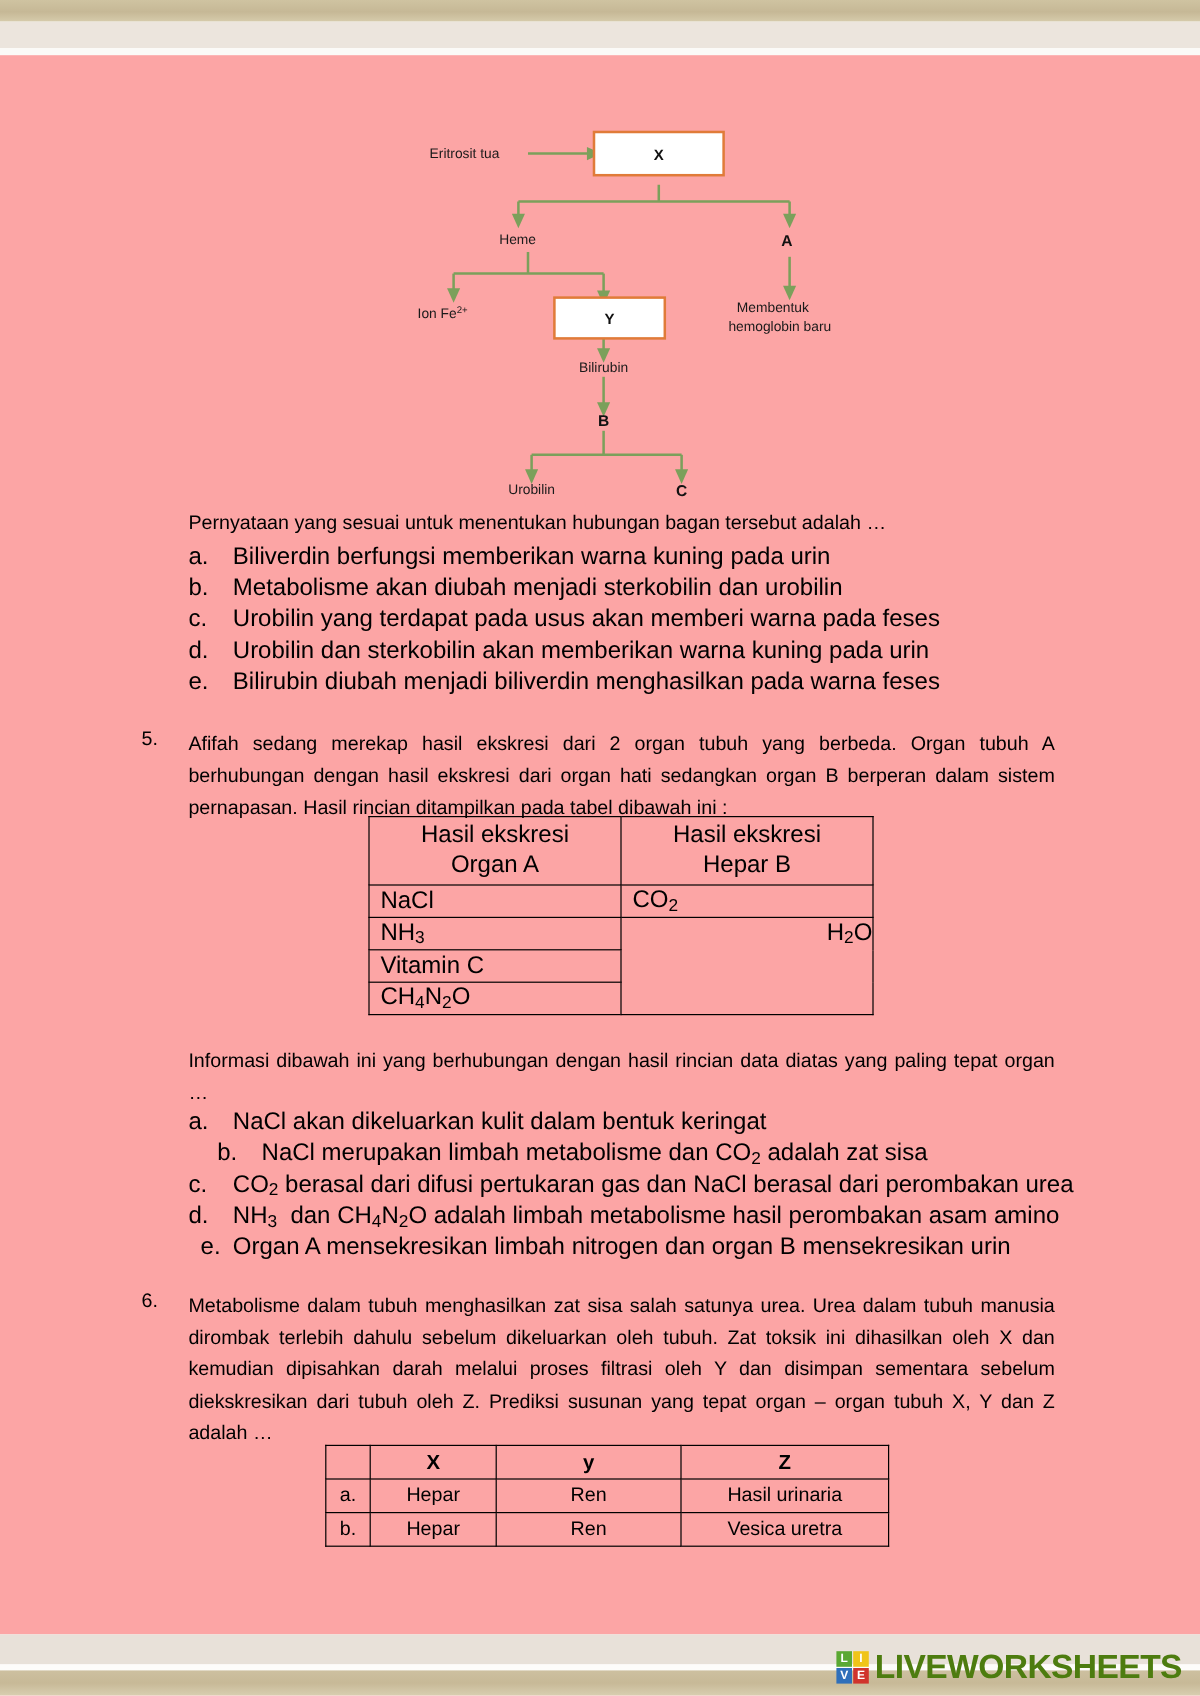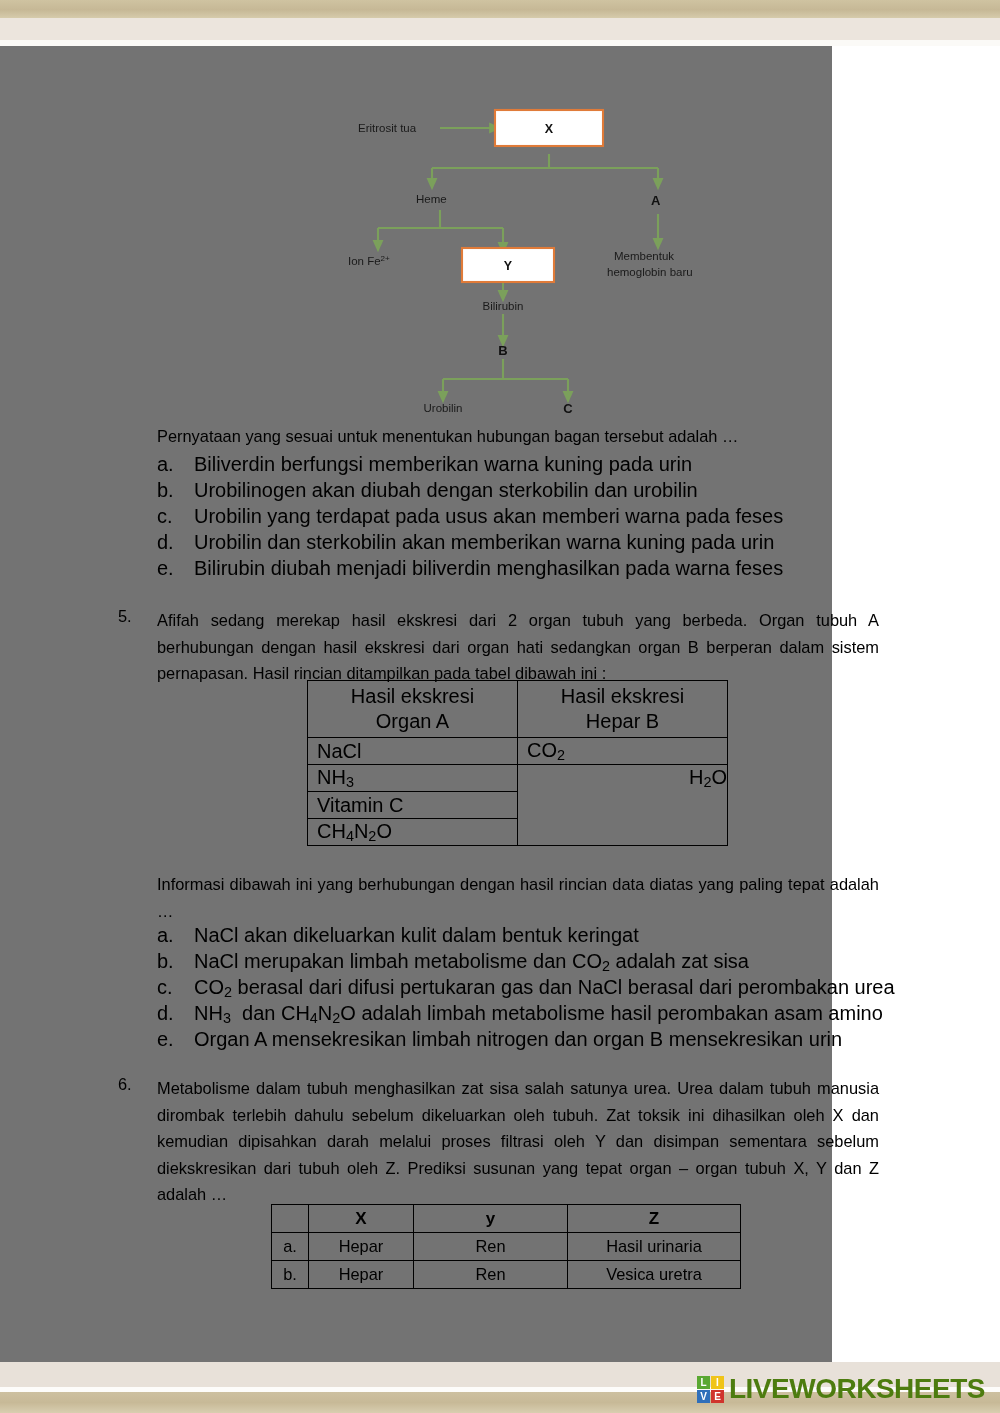--- a/index.html
+++ b/index.html
@@ -38,23 +38,23 @@
   }
   .band-bottom-tan {
     position: absolute; left: 0; top: 1392px; width: 1000px; height: 21px;
     background: linear-gradient(to bottom, #cdc0a0 0%, #c7b997 50%, #d8ceb0 100%);
   }
 
   
   .sheet {
     position: absolute;
     left: 0; top: 46px;
-    width: 832px;
+    width: 1000px;
     height: 1316px;
-    background: #737373;
+    background: #fca5a5;
   }
 
   
   .diagram {
     position: absolute;
     left: 340px;
     top: 60px;
     width: 370px;
     height: 320px;
   }
@@ -270,21 +270,21 @@
       <text class="dg-label-bold" x="228" y="307" text-anchor="middle">C</text>
     </svg>
   </div>
 
   <div class="lead-line" style="top:381px;">Pernyataan yang sesuai untuk menentukan hubungan bagan tersebut adalah …</div>
 
   <div class="opt-row" style="top:407px;">
     <span class="opt-key">a.</span><span>Biliverdin berfungsi memberikan warna kuning pada urin</span>
   </div>
   <div class="opt-row" style="top:433px;">
-    <span class="opt-key">b.</span><span>Urobilinogen akan diubah dengan sterkobilin dan urobilin</span>
+    <span class="opt-key">b.</span><span>Metabolisme akan diubah menjadi sterkobilin dan urobilin</span>
   </div>
   <div class="opt-row" style="top:485px;">
     <span class="opt-key">d.</span><span>Urobilin dan sterkobilin akan memberikan warna kuning pada urin</span>
   </div>
   <div class="opt-row" style="top:459px;">
     <span class="opt-key">c.</span><span>Urobilin yang terdapat pada usus akan memberi warna pada feses</span>
   </div>
   <div class="opt-row" style="top:511px;">
     <span class="opt-key">e.</span><span>Bilirubin diubah menjadi biliverdin menghasilkan pada warna feses</span>
   </div>
@@ -314,35 +314,35 @@
     </tr>
     <tr>
       <td class="cell">Vitamin C</td>
     </tr>
     <tr>
       <td class="cell">CH<sub>4</sub>N<sub>2</sub>O</td>
     </tr>
   </tbody>
     </table>
 
-  <div class="qbody" style="top:825px; width:722px;">Informasi dibawah ini yang berhubungan dengan hasil rincian data diatas yang paling tepat adalah …</div>
+  <div class="qbody" style="top:825px; width:722px;">Informasi dibawah ini yang berhubungan dengan hasil rincian data diatas yang paling tepat organ …</div>
 
   <div class="opt-row" style="top:878px;">
     <span class="opt-key">a.</span><span>NaCl akan dikeluarkan kulit dalam bentuk keringat</span>
   </div>
-  <div class="opt-row" style="top:904px;">
+  <div class="opt-row" style="top:904px;margin-left:24px;">
     <span class="opt-key">b.</span><span>NaCl merupakan limbah metabolisme dan CO<sub>2</sub> adalah zat sisa</span>
   </div>
   <div class="opt-row" style="top:930px;">
     <span class="opt-key">c.</span><span>CO<sub>2</sub> berasal dari difusi pertukaran gas dan NaCl berasal dari perombakan urea</span>
   </div>
   <div class="opt-row" style="top:956px;">
     <span class="opt-key">d.</span><span>NH<sub>3</sub>&nbsp; dan CH<sub>4</sub>N<sub>2</sub>O adalah limbah metabolisme hasil perombakan asam amino</span>
   </div>
-  <div class="opt-row" style="top:982px;">
+  <div class="opt-row" style="top:982px;text-align:center;">
     <span class="opt-key">e.</span><span>Organ A mensekresikan limbah nitrogen dan organ B mensekresikan urin</span>
   </div>
 
   <div class="qnum" style="top:1029px;">6.</div>
   <div class="qbody" style="top:1029px;">Metabolisme dalam tubuh menghasilkan zat sisa salah satunya urea. Urea dalam tubuh manusia dirombak terlebih dahulu sebelum dikeluarkan oleh tubuh. Zat toksik ini dihasilkan oleh X dan kemudian dipisahkan darah melalui proses filtrasi oleh Y dan disimpan sementara sebelum diekskresikan dari tubuh oleh Z. Prediksi susunan yang tepat organ – organ tubuh X, Y dan Z adalah …</div>
 
   <table class="tbl-xyz">
     <tbody>
         <tr>
       <td class="col-key"></td>

